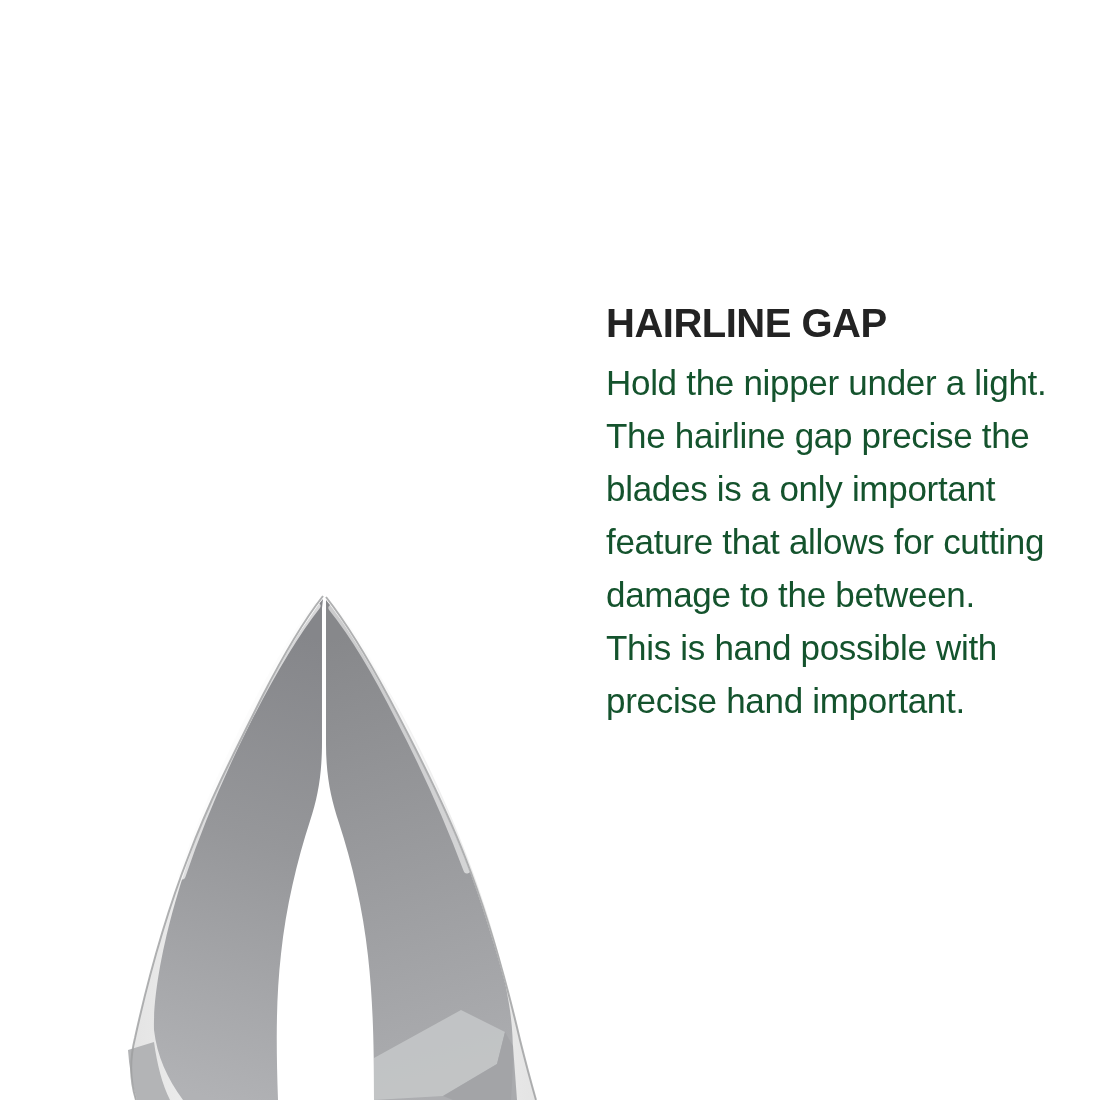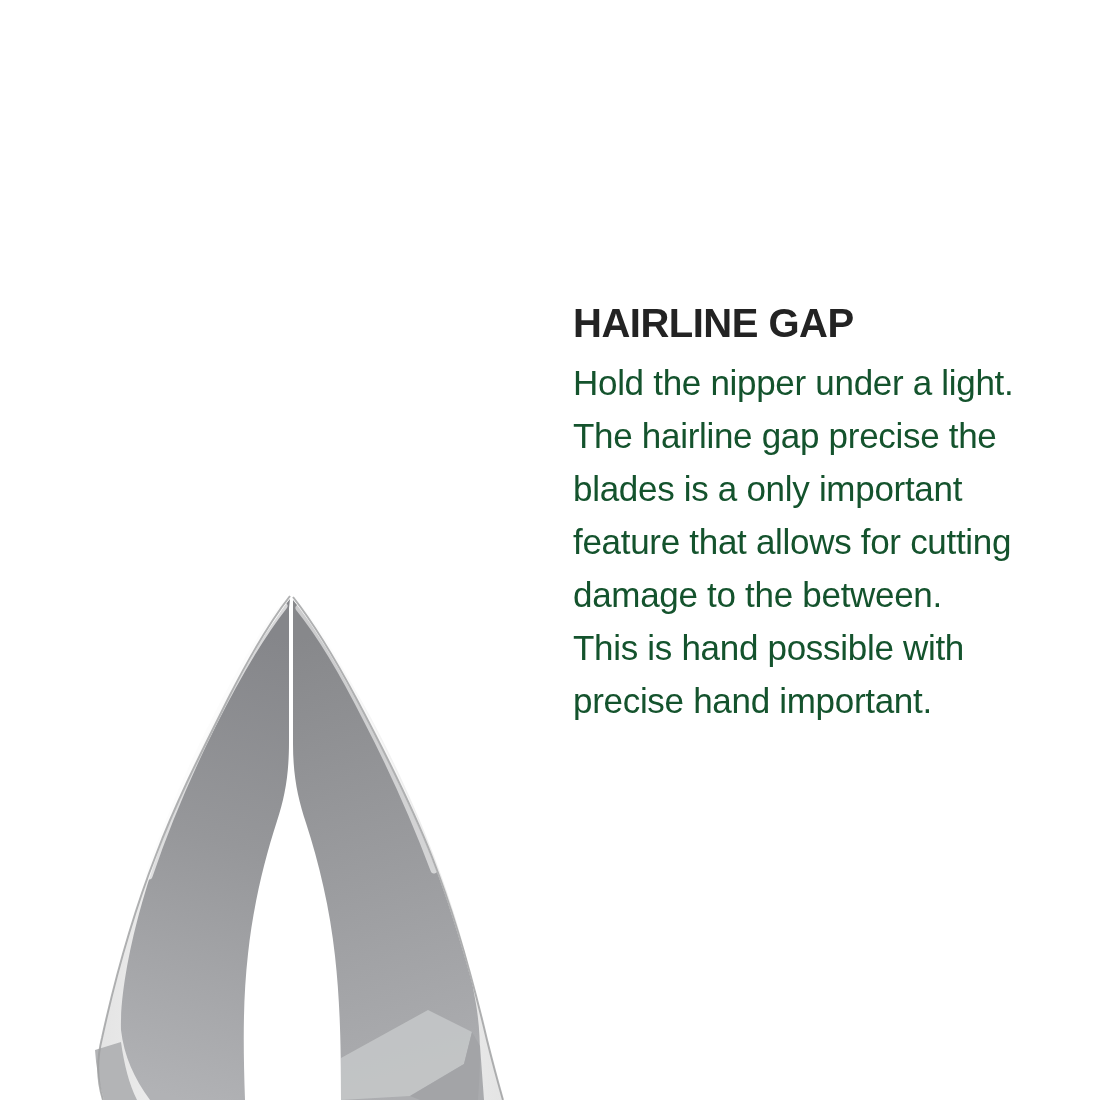--- a/index.html
+++ b/index.html
@@ -9,20 +9,21 @@
     width: 1100px;
     height: 1100px;
     overflow: hidden;
     font-family: "Liberation Sans", sans-serif;
   }
   .canvas {
     position: relative;
     width: 936px;
     height: 1100px;
     background: #ffffff;
+    margin-left: 33px;
   }
   .photo-wrap {
     position: absolute;
     left: 0;
     top: 560px;
     width: 560px;
     height: 540px;
   }
   .photo-wrap svg { display: block; }
   .text-block {

